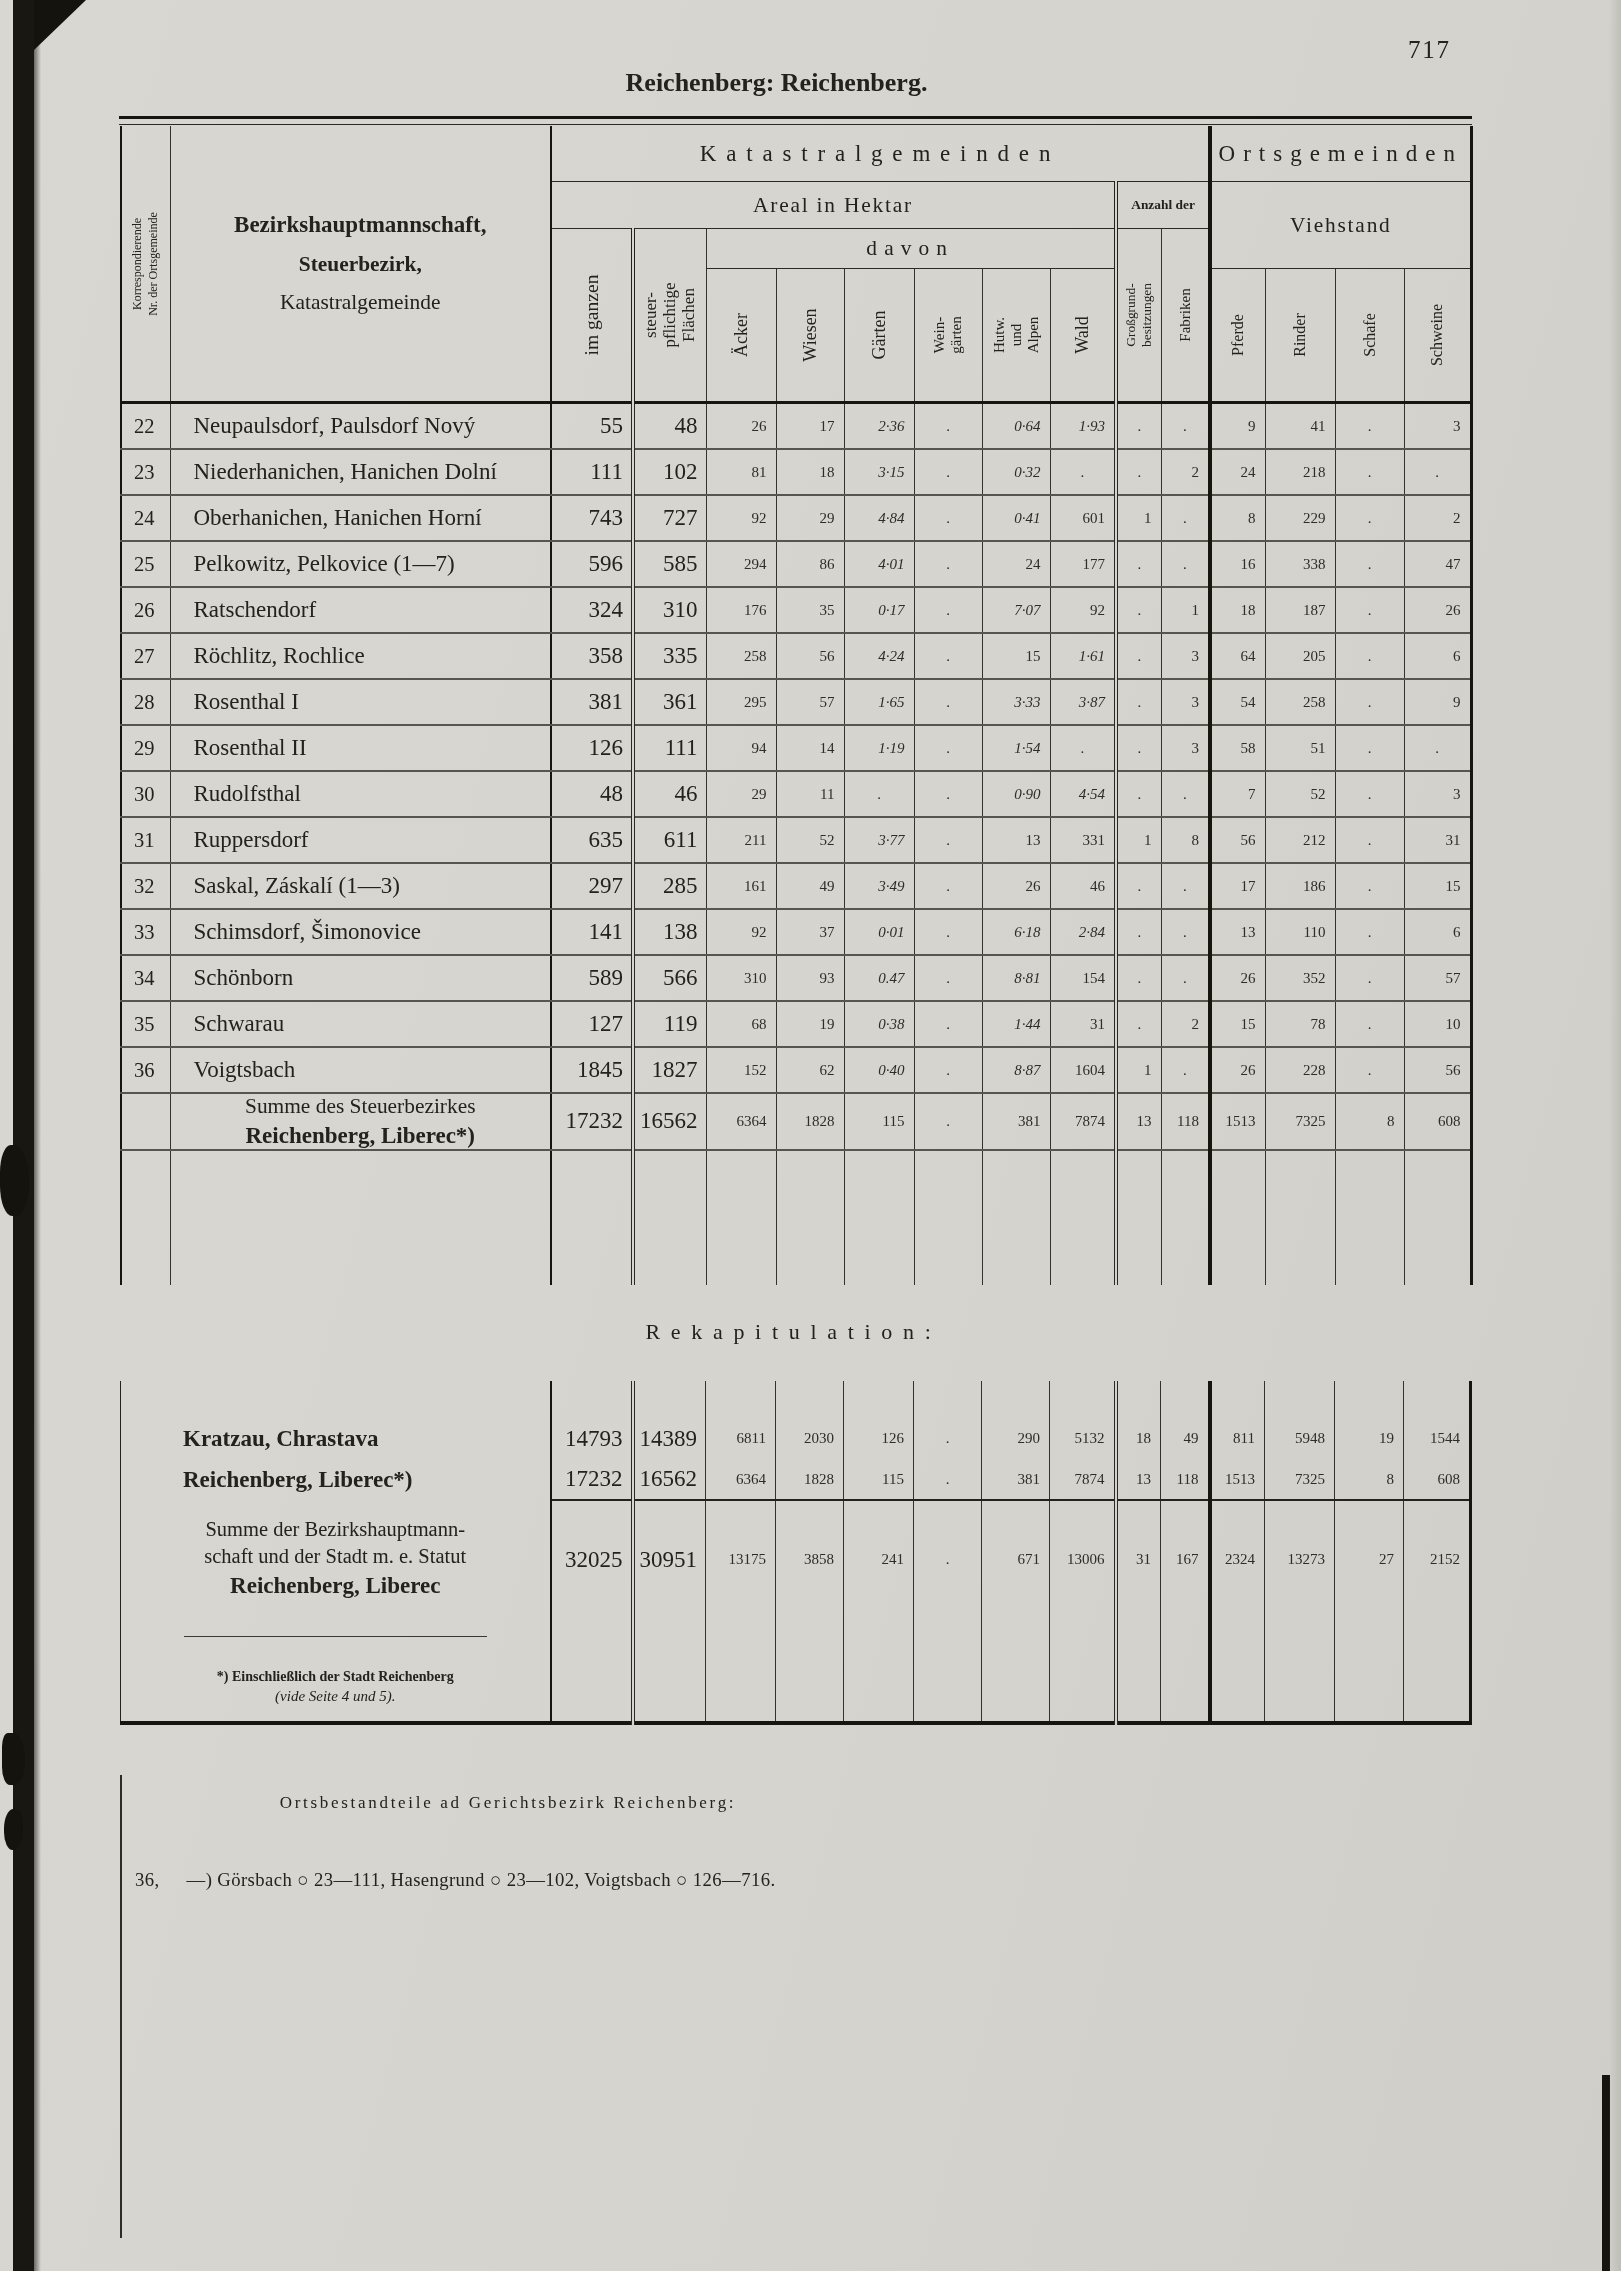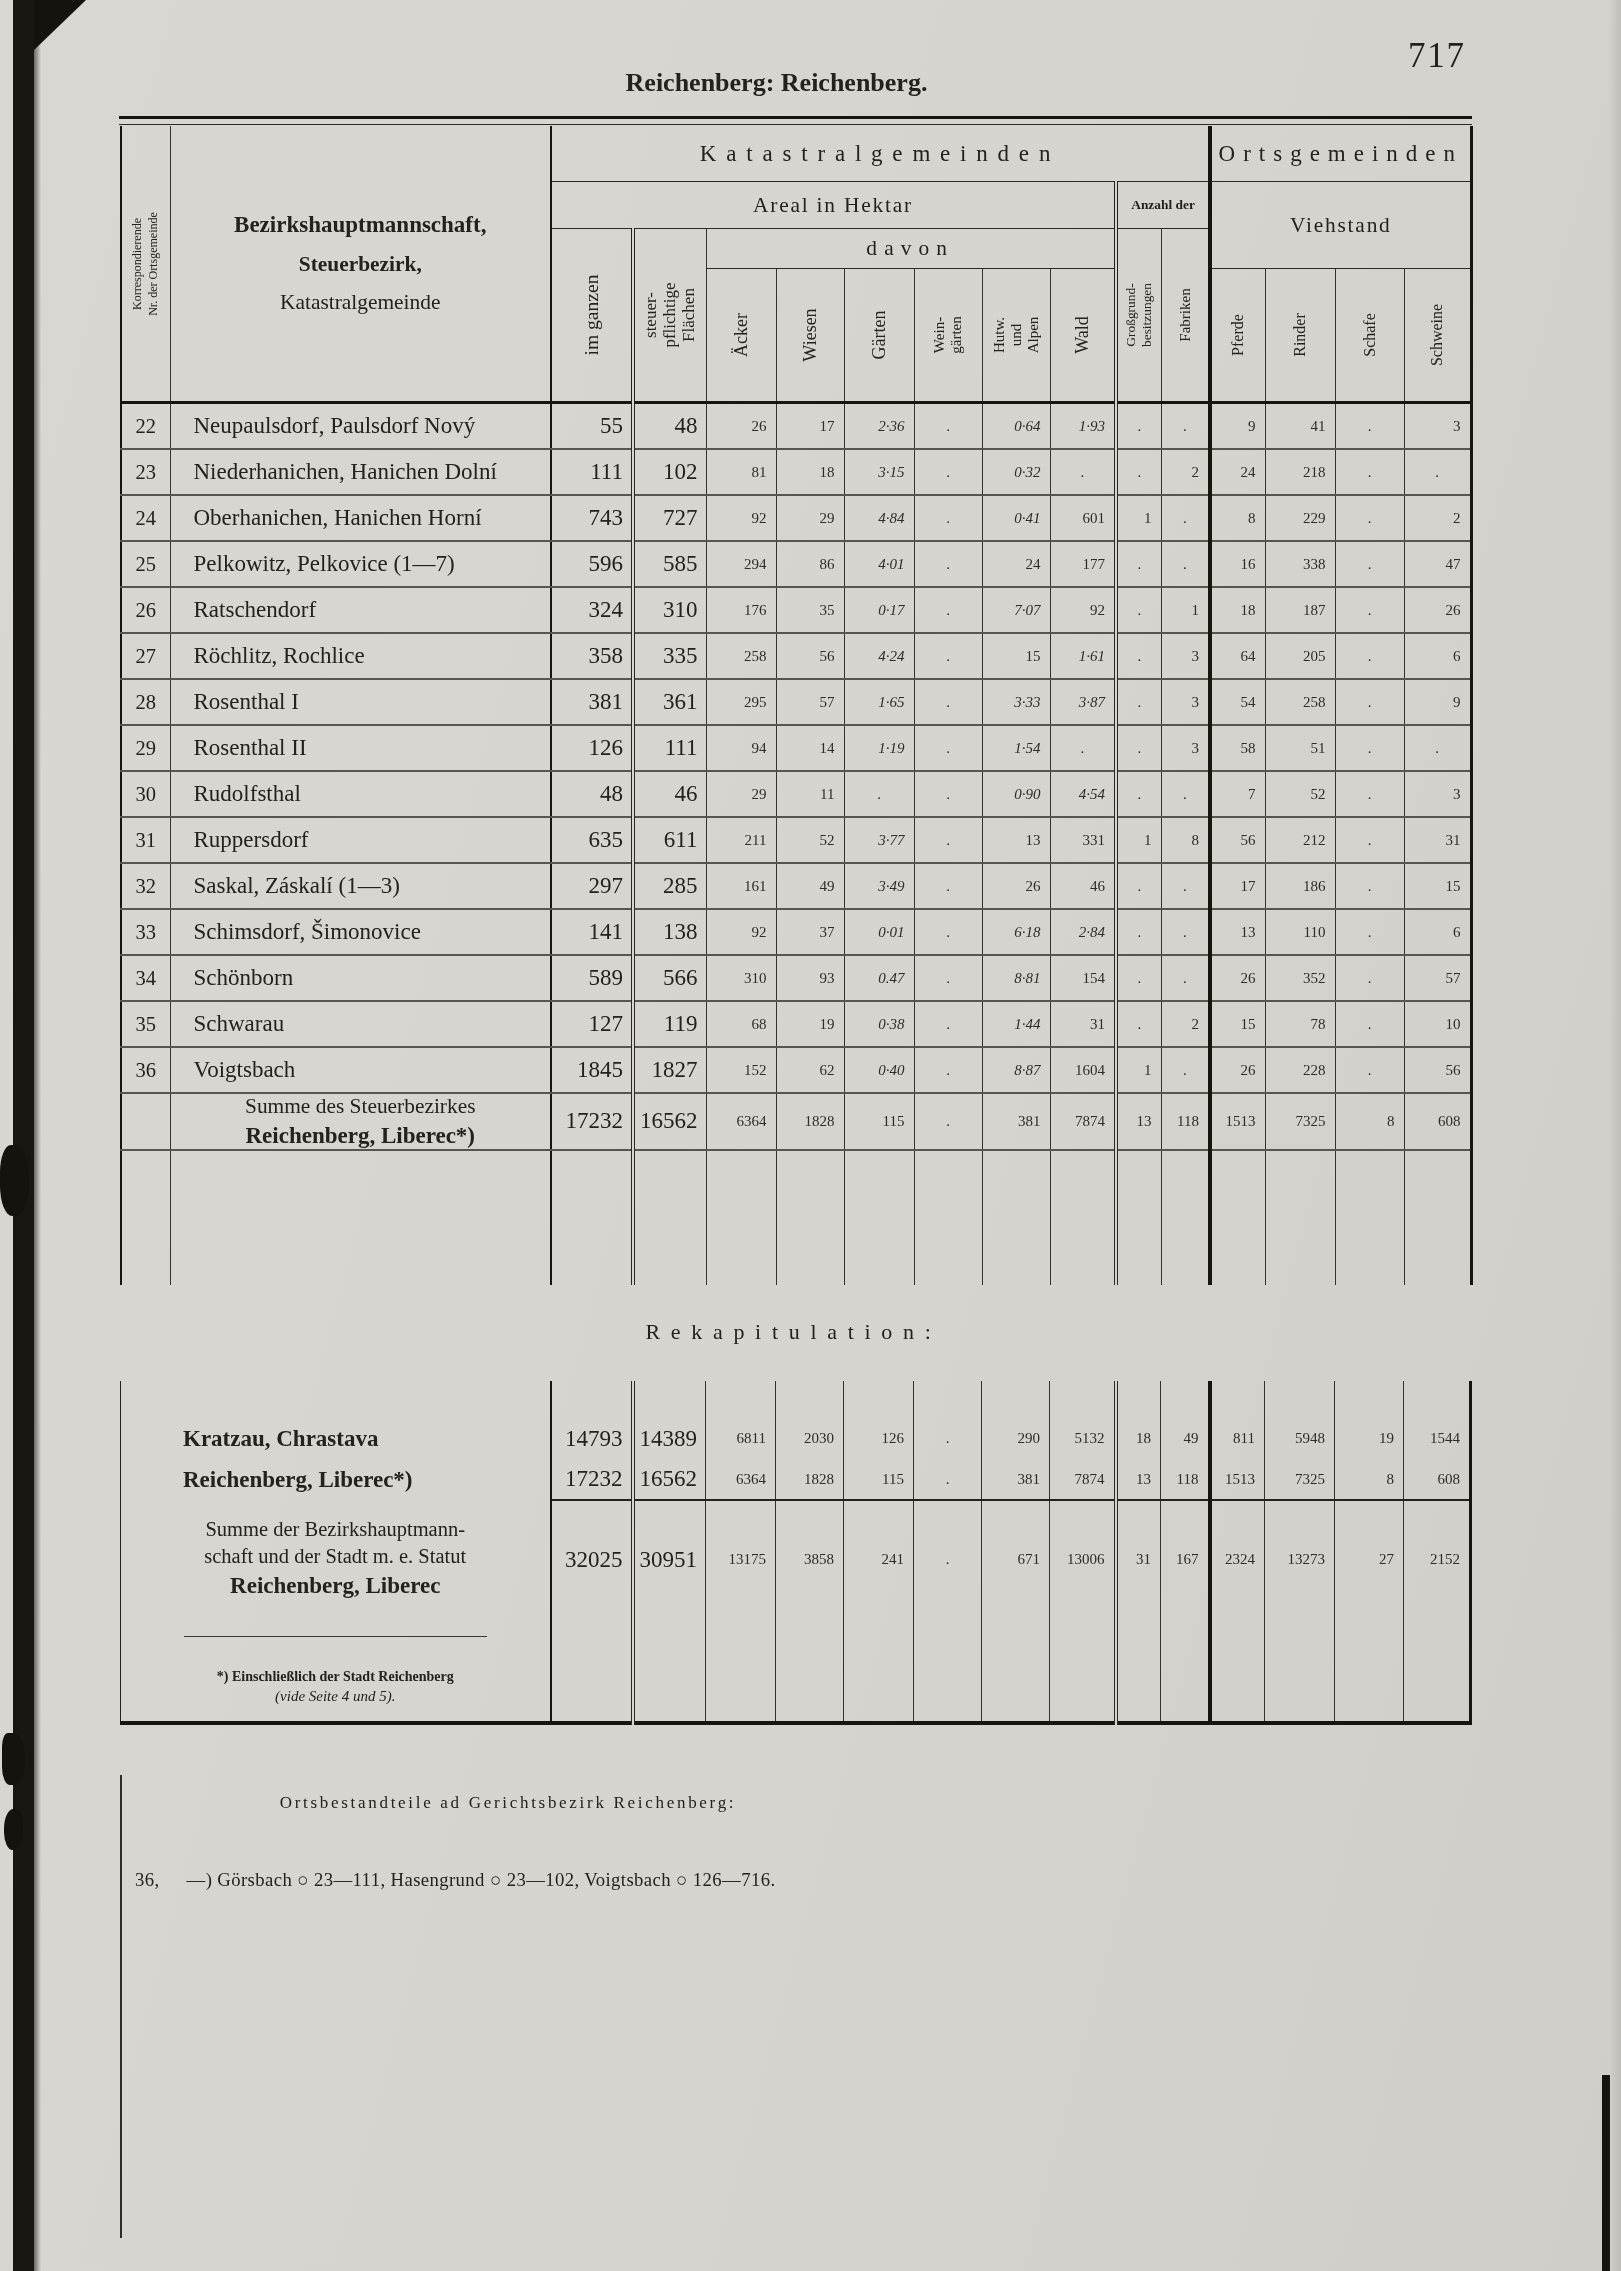--- a/index.html
+++ b/index.html
@@ -14,21 +14,21 @@
   .scan-edge-soft{position:absolute;left:34px;top:0;width:7.1px;height:2271px;background:linear-gradient(to right,#6b6a61,rgba(107,106,97,0));}
   .corner-mark{position:absolute;left:34px;top:0;width:52px;height:50px;background:#14130d;clip-path:polygon(0 0,100% 0,0 100%);}
   .blob1{position:absolute;left:0;top:1145px;width:28.5px;height:71px;background:#14130d;border-radius:40% 55% 50% 45%;}
   .blob2{position:absolute;left:1.8px;top:1733px;width:23px;height:52px;background:#14130d;border-radius:30% 60% 55% 40%;}
   .blob3{position:absolute;left:3.6px;top:1809px;width:19.6px;height:41px;background:#14130d;border-radius:50% 40% 55% 45%;}
   .br-line{position:absolute;left:1602px;top:2075px;width:8px;height:197px;background:#15140e;}
   .right-shade{position:absolute;left:1609px;top:0;width:12.5px;height:2271px;background:linear-gradient(to right,rgba(189,188,183,0),#bdbcb7);}
   .left-rule{position:absolute;left:120px;top:1775px;width:1.8px;height:463px;background:#2e2d25;}
 
   
-  .pageno{position:absolute;left:1408px;top:36px;font-size:35px;letter-spacing:1.8px;}
+  .pageno{position:absolute;left:1408px;top:36px;font-size:25px;letter-spacing:1.8px;}
   .doc-title{position:absolute;left:120px;top:68px;width:1313px;text-align:center;font-size:26px;font-weight:bold;}
 
   
   table{border-collapse:collapse;table-layout:fixed;}
   th,td{padding:0;vertical-align:middle;font-weight:normal;}
   .topline{position:absolute;left:119px;top:116px;width:1353px;height:5.3px;border-top:3.6px solid #17160e;border-bottom:0.9px solid #2b2a22;}
   #maintable{position:absolute;left:120px;top:126px;width:1347px;border-left:2.7px solid #17160e;border-right:3.6px solid #17160e;}
   #rektable{position:absolute;left:120px;top:1381px;width:1347px;border-left:1.8px solid #23221c;border-right:3.6px solid #17160e;border-bottom:4.5px solid #17160e;}
 
   
@@ -62,21 +62,21 @@
   .r-fa{font-size:15px;}
   .r-lv{font-size:16px;}
   .mh1{font-size:23px;font-weight:bold;margin-bottom:13.4px;}
   .mh2{font-size:21.4px;font-weight:bold;margin-bottom:13.4px;}
   .mh3{font-size:21.4px;}
   .nrh{border-right:0;}
   .nameh{border-left:1.8px solid #34332b;}
 
   
   #maintable td{border-bottom:2.7px double #57554c;height:44px;}
-  .nr{font-size:20.5px;text-align:center;}
+  .nr{font-size:20.5px;text-align:left;padding-left:12px;}
   .name{font-size:23px;text-align:left;padding-left:23px;border-left:1.8px solid #34332b;white-space:nowrap;}
   .c0{border-left:2.7px solid #17160e;}
   .c1{border-left:4.5px double #2a2922;}
   .c2,.c3,.c4,.c5,.c6,.c7,.c9,.c11,.c12,.c13{border-left:1.8px solid #34332b;}
   .c8{border-left:4.5px double #2a2922;}
   .c10{border-left:4.5px solid #17160e;}
   td.big{font-size:23px;text-align:right;padding-right:8px;}
   td.sm{font-size:15px;text-align:right;padding-right:9px;color:#2e2d26;}
   td.dot{text-align:center;padding-right:0 !important;}
   .ital{font-style:italic;}

